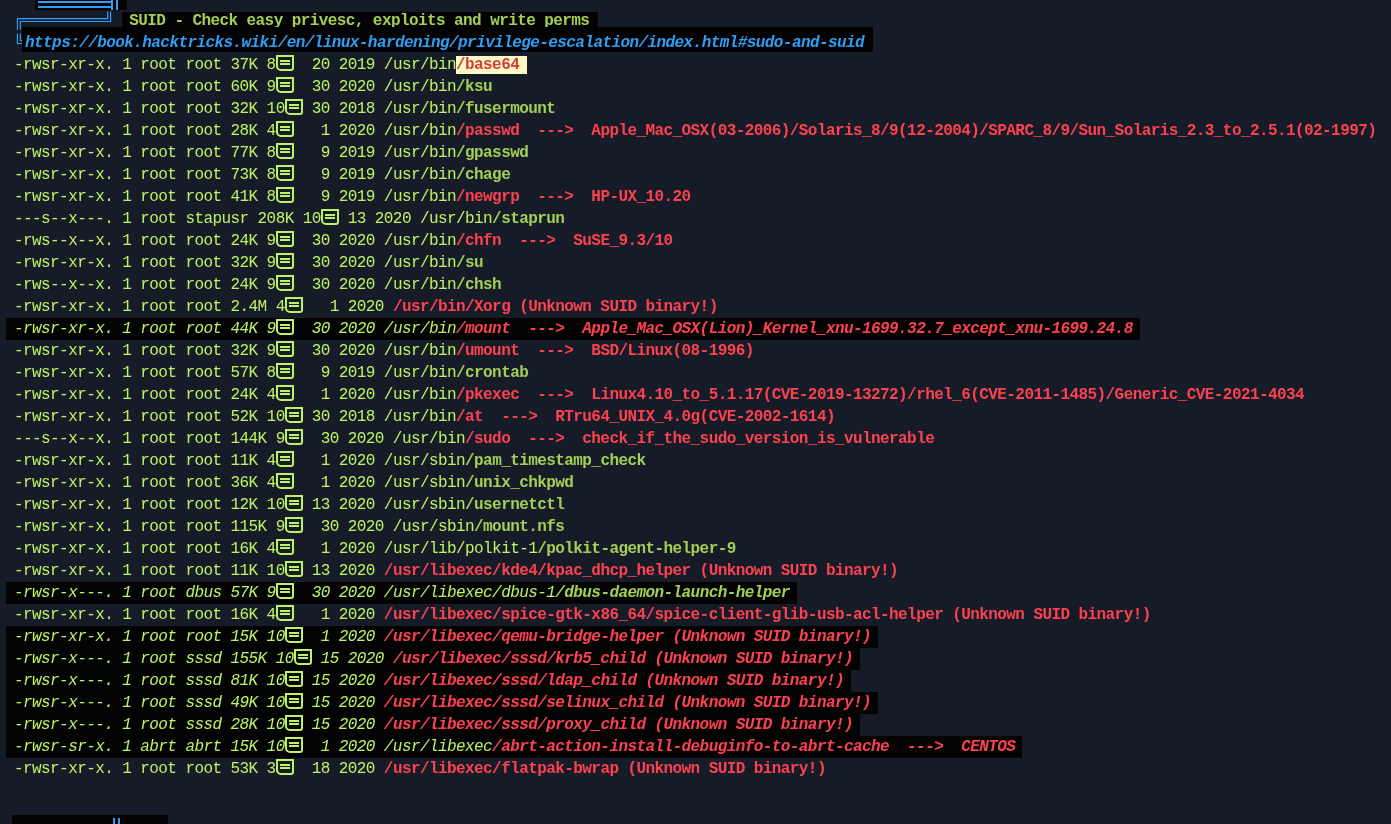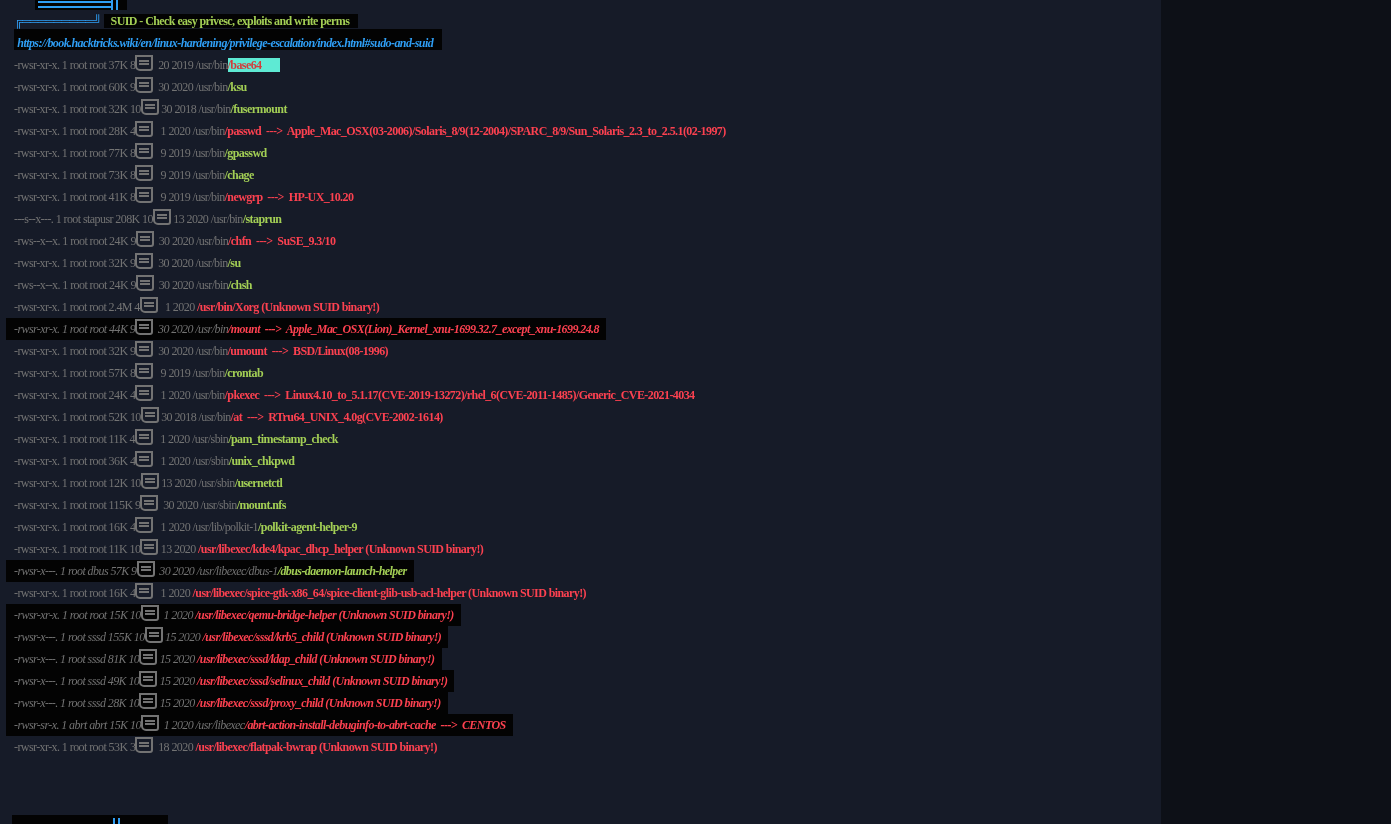--- a/index.html
+++ b/index.html
@@ -1,36 +1,36 @@
 <!DOCTYPE html>
 <html><head>
 <meta charset="utf-8">
 <style>
   html,body{margin:0;padding:0;background:#0d1017;}
   .screen{
-    position:relative;width:1161px;height:824px;overflow:hidden;
+    position:relative;width:1391px;height:824px;overflow:hidden;
     background:#161b28;
-    font-family:Liberation Serif, serif;
-    font-size:12px;letter-spacing:-0.58px;line-height:22px;
+    font-family:Liberation Mono, monospace;
+    font-size:16px;letter-spacing:-0.58px;line-height:22px;
   }
   .term{position:absolute;left:14px;top:10px;}
   .line{height:22px;white-space:pre;}
   .box-glyph{color:#2f9ef4;font-weight:bold;}
   .hdr-title{color:#a3cf55;font-weight:bold;background:#030303;padding:0 9px 0 7px;}
   .hdr-link{
     color:#2f9ef4;font-weight:bold;font-style:italic;text-decoration:none;
     background:#030303;padding:7px 9px 0 3px;margin-left:-10px;
   }
   .row{height:22px;white-space:pre;}
   .inner{display:inline-block;height:22px;}
   .row.hl .inner{background:#030303;font-style:italic;margin-left:-8px;padding:0 7px 0 8px;}
-  .seg-w{color:#737373;}
+  .seg-w{color:#bef264;}
   .seg-g{color:#a3cf55;font-weight:bold;}
   .seg-r{color:#fc4150;font-weight:bold;}
-  .seg-y{color:#d23c3c;background:#5eead4;font-weight:bold;padding-right:18px;}
+  .seg-y{color:#d23c3c;background:#fef9c3;font-weight:bold;padding-right:8px;}
   
   .yue{
     display:inline-block;box-sizing:border-box;width:18px;height:16px;
     border:2px solid currentColor;border-radius:0 0 3px 5px;
     vertical-align:-2px;
     background:
       linear-gradient(currentColor,currentColor) 50% 28%/10px 2px no-repeat,
       linear-gradient(currentColor,currentColor) 50% 62%/10px 2px no-repeat;
   }
   
@@ -67,20 +67,21 @@
         <div class="row"><span class="inner"><span class="seg-w">---s--x---. 1 root stapusr 208K 10<span class="yue"></span> 13 2020 /usr/bin</span><span class="seg-g">/staprun</span></span></div>
         <div class="row"><span class="inner"><span class="seg-w">-rws--x--x. 1 root root 24K 9<span class="yue"></span>  30 2020 /usr/bin</span><span class="seg-r">/chfn  ---&gt;  SuSE_9.3/10</span></span></div>
         <div class="row"><span class="inner"><span class="seg-w">-rwsr-xr-x. 1 root root 32K 9<span class="yue"></span>  30 2020 /usr/bin</span><span class="seg-g">/su</span></span></div>
         <div class="row"><span class="inner"><span class="seg-w">-rws--x--x. 1 root root 24K 9<span class="yue"></span>  30 2020 /usr/bin</span><span class="seg-g">/chsh</span></span></div>
         <div class="row"><span class="inner"><span class="seg-w">-rwsr-xr-x. 1 root root 2.4M 4<span class="yue"></span>   1 2020 </span><span class="seg-r">/usr/bin/Xorg (Unknown SUID binary!)</span></span></div>
         <div class="row hl"><span class="inner"><span class="seg-w">-rwsr-xr-x. 1 root root 44K 9<span class="yue"></span>  30 2020 /usr/bin</span><span class="seg-r">/mount  ---&gt;  Apple_Mac_OSX(Lion)_Kernel_xnu-1699.32.7_except_xnu-1699.24.8</span></span></div>
         <div class="row"><span class="inner"><span class="seg-w">-rwsr-xr-x. 1 root root 32K 9<span class="yue"></span>  30 2020 /usr/bin</span><span class="seg-r">/umount  ---&gt;  BSD/Linux(08-1996)</span></span></div>
         <div class="row"><span class="inner"><span class="seg-w">-rwsr-xr-x. 1 root root 57K 8<span class="yue"></span>   9 2019 /usr/bin</span><span class="seg-g">/crontab</span></span></div>
         <div class="row"><span class="inner"><span class="seg-w">-rwsr-xr-x. 1 root root 24K 4<span class="yue"></span>   1 2020 /usr/bin</span><span class="seg-r">/pkexec  ---&gt;  Linux4.10_to_5.1.17(CVE-2019-13272)/rhel_6(CVE-2011-1485)/Generic_CVE-2021-4034</span></span></div>
         <div class="row"><span class="inner"><span class="seg-w">-rwsr-xr-x. 1 root root 52K 10<span class="yue"></span> 30 2018 /usr/bin</span><span class="seg-r">/at  ---&gt;  RTru64_UNIX_4.0g(CVE-2002-1614)</span></span></div>
+        <div class="row"><span class="inner"><span class="seg-w">---s--x--x. 1 root root 144K 9<span class="yue"></span>  30 2020 /usr/bin</span><span class="seg-r">/sudo  ---&gt;  check_if_the_sudo_version_is_vulnerable</span></span></div>
         <div class="row"><span class="inner"><span class="seg-w">-rwsr-xr-x. 1 root root 11K 4<span class="yue"></span>   1 2020 /usr/sbin</span><span class="seg-g">/pam_timestamp_check</span></span></div>
         <div class="row"><span class="inner"><span class="seg-w">-rwsr-xr-x. 1 root root 36K 4<span class="yue"></span>   1 2020 /usr/sbin</span><span class="seg-g">/unix_chkpwd</span></span></div>
         <div class="row"><span class="inner"><span class="seg-w">-rwsr-xr-x. 1 root root 12K 10<span class="yue"></span> 13 2020 /usr/sbin</span><span class="seg-g">/usernetctl</span></span></div>
         <div class="row"><span class="inner"><span class="seg-w">-rwsr-xr-x. 1 root root 115K 9<span class="yue"></span>  30 2020 /usr/sbin</span><span class="seg-g">/mount.nfs</span></span></div>
         <div class="row"><span class="inner"><span class="seg-w">-rwsr-xr-x. 1 root root 16K 4<span class="yue"></span>   1 2020 /usr/lib/polkit-1</span><span class="seg-g">/polkit-agent-helper-9</span></span></div>
         <div class="row"><span class="inner"><span class="seg-w">-rwsr-xr-x. 1 root root 11K 10<span class="yue"></span> 13 2020 </span><span class="seg-r">/usr/libexec/kde4/kpac_dhcp_helper (Unknown SUID binary!)</span></span></div>
         <div class="row hl"><span class="inner"><span class="seg-w">-rwsr-x---. 1 root dbus 57K 9<span class="yue"></span>  30 2020 /usr/libexec/dbus-1</span><span class="seg-g">/dbus-daemon-launch-helper</span></span></div>
         <div class="row"><span class="inner"><span class="seg-w">-rwsr-xr-x. 1 root root 16K 4<span class="yue"></span>   1 2020 </span><span class="seg-r">/usr/libexec/spice-gtk-x86_64/spice-client-glib-usb-acl-helper (Unknown SUID binary!)</span></span></div>
         <div class="row hl"><span class="inner"><span class="seg-w">-rwsr-xr-x. 1 root root 15K 10<span class="yue"></span>  1 2020 </span><span class="seg-r">/usr/libexec/qemu-bridge-helper (Unknown SUID binary!)</span></span></div>
         <div class="row hl"><span class="inner"><span class="seg-w">-rwsr-x---. 1 root sssd 155K 10<span class="yue"></span> 15 2020 </span><span class="seg-r">/usr/libexec/sssd/krb5_child (Unknown SUID binary!)</span></span></div>

